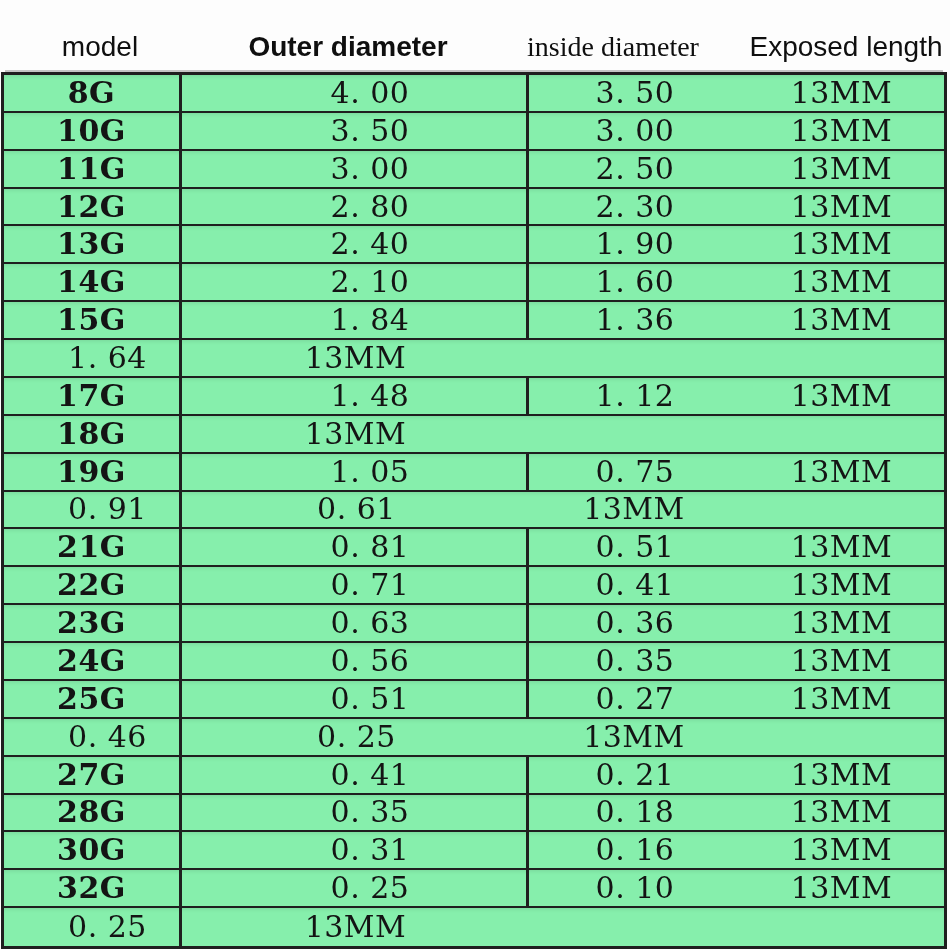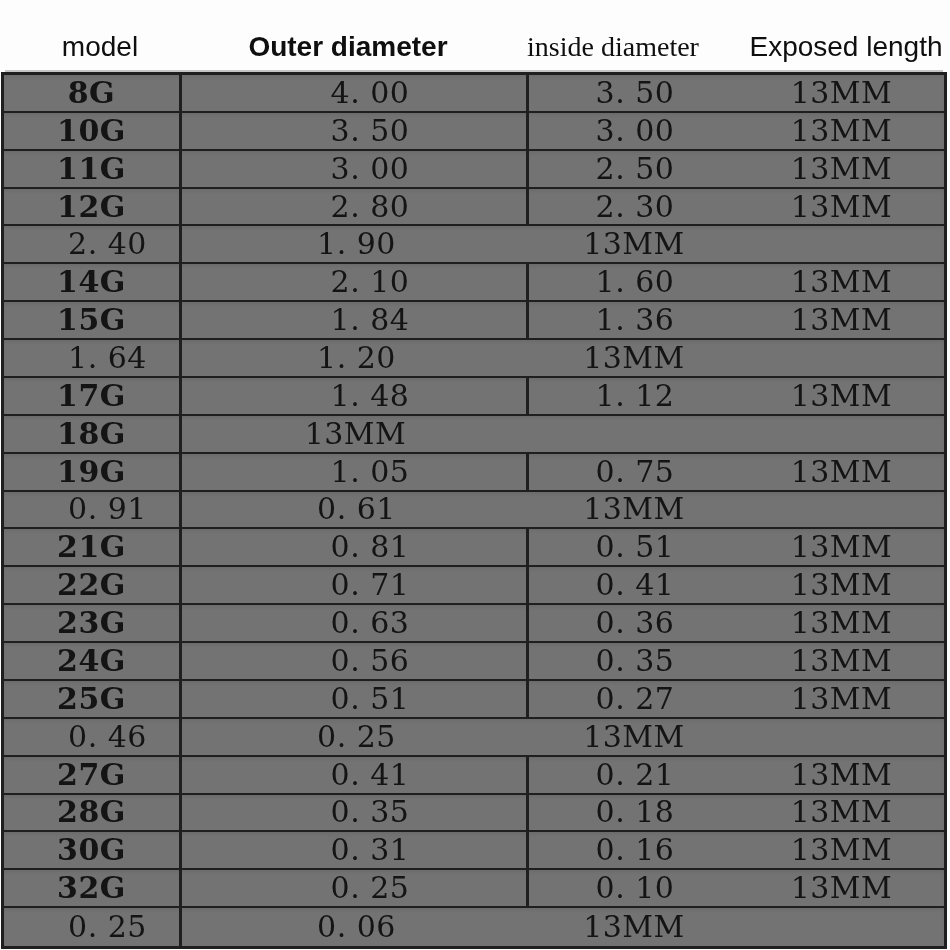--- a/index.html
+++ b/index.html
@@ -39,21 +39,21 @@
   .table {
     position: absolute;
     left: 1px;
     right: 3px;
     top: 72px;
     bottom: 1px;
     border: 3px solid var(--line, #1f1f1f);
     box-shadow: 0 -6px 0 -4px rgba(0,0,0,0.22); 
     display: grid;
     grid-template-rows: repeat(23, 1fr);
-    background: #737373;
+    background: #86efac;
   }
   .row {
     display: grid;
     grid-template-columns: 178px 347px 210px 1fr;
     border-bottom: 2px solid var(--line, #1f1f1f);
     box-shadow: inset 0 3px 4px -2px rgba(0,0,0,0.10); 
   }
   .row:last-child { border-bottom: none; }
   .cell {
     display: flex;
@@ -111,20 +111,21 @@
   </div>
 
   <div class="row">
     <div class="cell model">12G</div>
     <div class="cell outer">2. 80</div>
     <div class="cell inner">2. 30</div>
     <div class="cell length">13MM</div>
   </div>
 
   <div class="row">
+    <div class="cell model">13G</div>
     <div class="cell outer">2. 40</div>
     <div class="cell inner">1. 90</div>
     <div class="cell length">13MM</div>
   </div>
 
   <div class="row">
     <div class="cell model">14G</div>
     <div class="cell outer">2. 10</div>
     <div class="cell inner">1. 60</div>
     <div class="cell length">13MM</div>
@@ -132,21 +133,20 @@
 
   <div class="row">
     <div class="cell model">15G</div>
     <div class="cell outer">1. 84</div>
     <div class="cell inner">1. 36</div>
     <div class="cell length">13MM</div>
   </div>
 
   <div class="row">
     <div class="cell outer">1. 64</div>
-    <div class="cell inner">1. 20</div>
     <div class="cell length">13MM</div>
   </div>
 
   <div class="row">
     <div class="cell model">17G</div>
     <div class="cell outer">1. 48</div>
     <div class="cell inner">1. 12</div>
     <div class="cell length">13MM</div>
   </div>
 
@@ -232,18 +232,17 @@
 
   <div class="row">
     <div class="cell model">32G</div>
     <div class="cell outer">0. 25</div>
     <div class="cell inner">0. 10</div>
     <div class="cell length">13MM</div>
   </div>
 
   <div class="row">
     <div class="cell outer">0. 25</div>
-    <div class="cell inner">0. 06</div>
     <div class="cell length">13MM</div>
   </div>
 </div>
 
 </div>
 
 </body></html>

